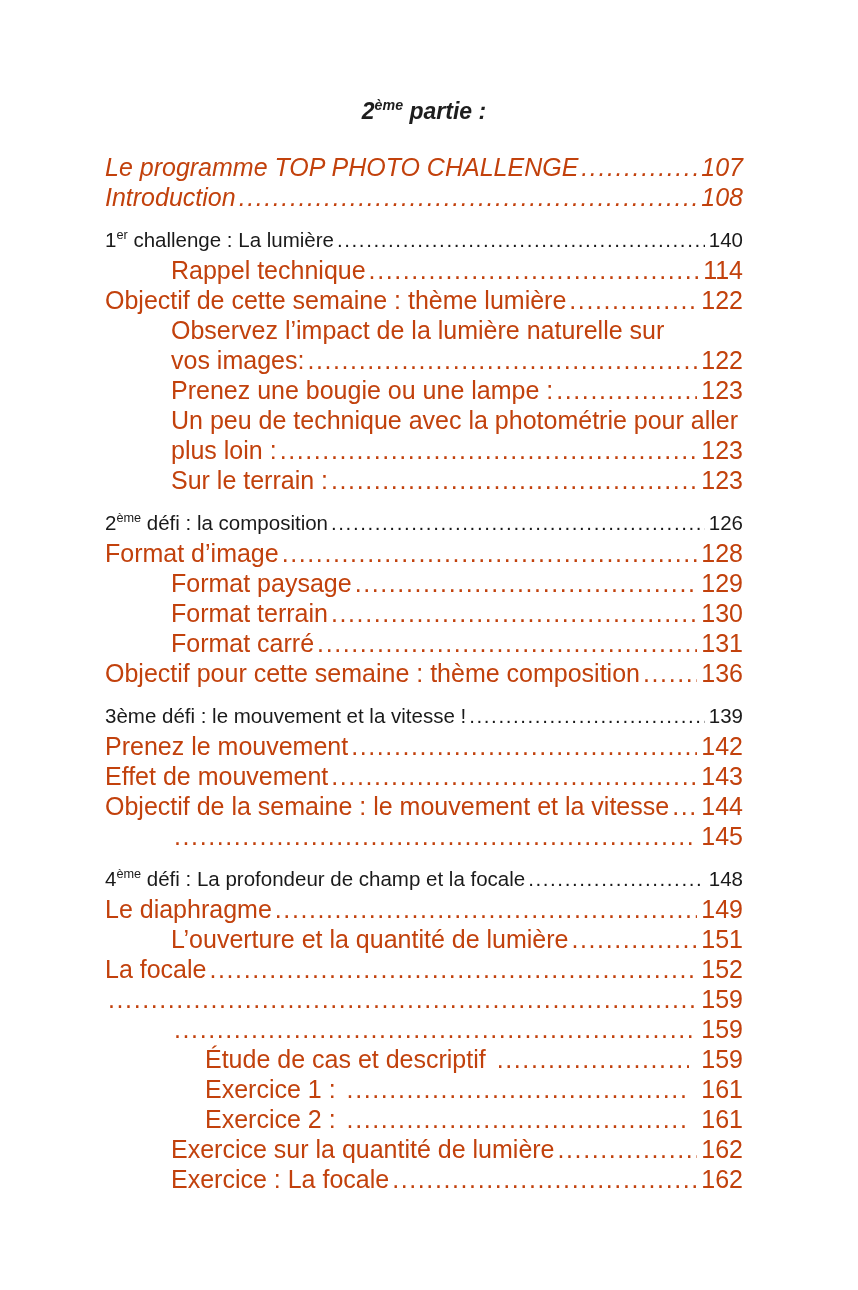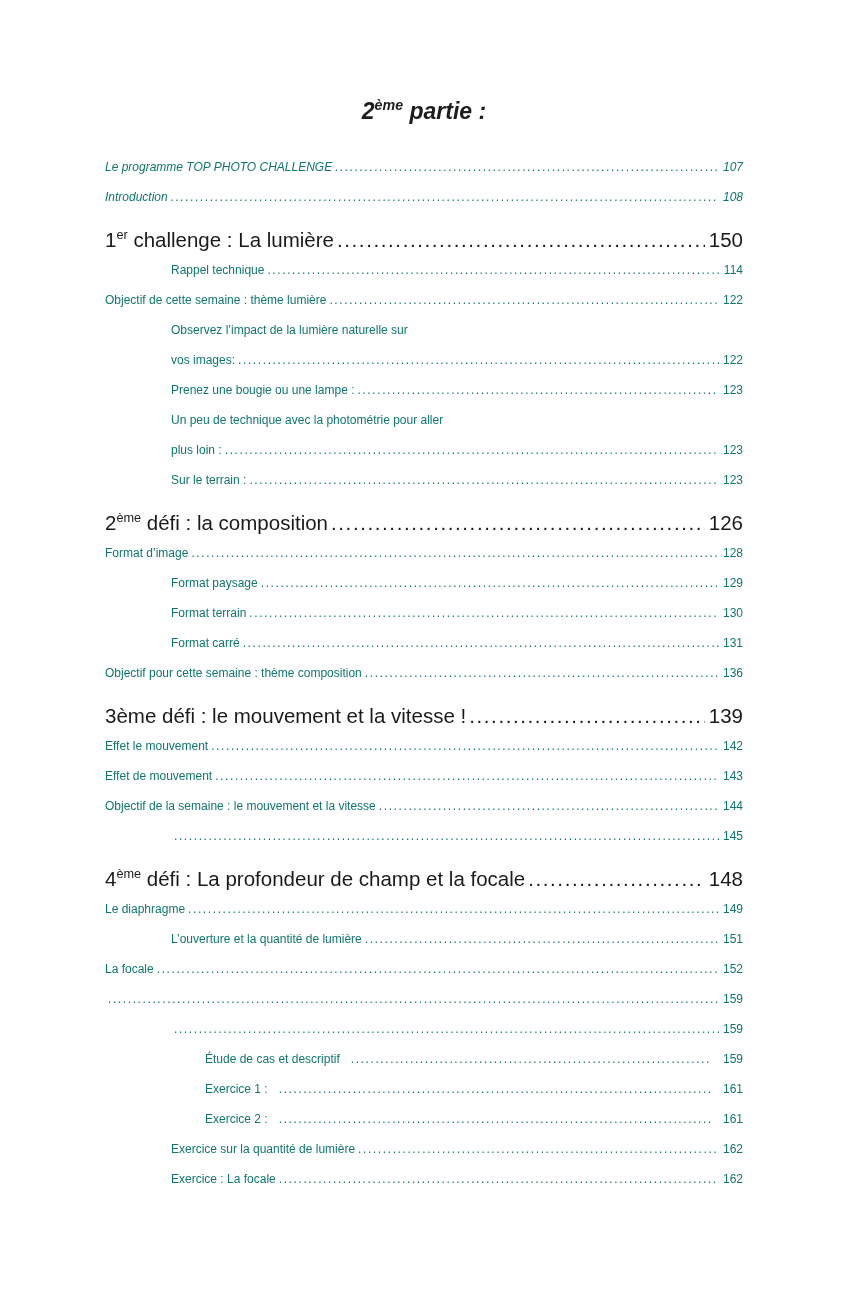--- a/index.html
+++ b/index.html
@@ -33,23 +33,23 @@
   .toc-title sup {
     font-size: 62%;
     line-height: 0;
   }
   .toc-list {
     width: 100%;
   }
   .row {
     display: flex;
     align-items: baseline;
-    font-size: 12px;
+    font-size: 25px;
     line-height: 30px;
-    color: #0f766e;
+    color: #c2410c;
   }
   .row.gap { margin-top: 13px; }
   .row.indent-1 { padding-left: 66px; }
   .row.indent-2 { padding-left: 100px; gap: 8px; }
   .row.bold {
     font-weight: normal;
     color: #1a1a1a;
     font-size: 20.5px;
   }
   .row.italic { font-style: italic; }
@@ -90,21 +90,21 @@
         <span class="page-num">107</span>
       </div>
       <div class="row indent-0 italic">
         <span class="label">Introduction</span>
         <span class="leader"></span>
         <span class="page-num">108</span>
       </div>
       <div class="row indent-0 bold gap">
         <span class="label">1<sup>er</sup> challenge : La lumière</span>
         <span class="leader"></span>
-        <span class="page-num">150</span>
+        <span class="page-num">140</span>
       </div>
       <div class="row indent-1">
         <span class="label">Rappel technique</span>
         <span class="leader"></span>
         <span class="page-num">114</span>
       </div>
       <div class="row indent-0">
         <span class="label">Objectif de cette semaine : thème lumière</span>
         <span class="leader"></span>
         <span class="page-num">122</span>
@@ -164,21 +164,21 @@
         <span class="label">Objectif pour cette semaine : thème composition</span>
         <span class="leader"></span>
         <span class="page-num">136</span>
       </div>
       <div class="row indent-0 bold gap">
         <span class="label">3ème défi : le mouvement et la vitesse !</span>
         <span class="leader"></span>
         <span class="page-num">139</span>
       </div>
       <div class="row indent-0">
-        <span class="label">Effet le mouvement</span>
+        <span class="label">Prenez le mouvement</span>
         <span class="leader"></span>
         <span class="page-num">142</span>
       </div>
       <div class="row indent-0">
         <span class="label">Effet de mouvement</span>
         <span class="leader"></span>
         <span class="page-num">143</span>
       </div>
       <div class="row indent-0">
         <span class="label">Objectif de la semaine : le mouvement et la vitesse</span>

